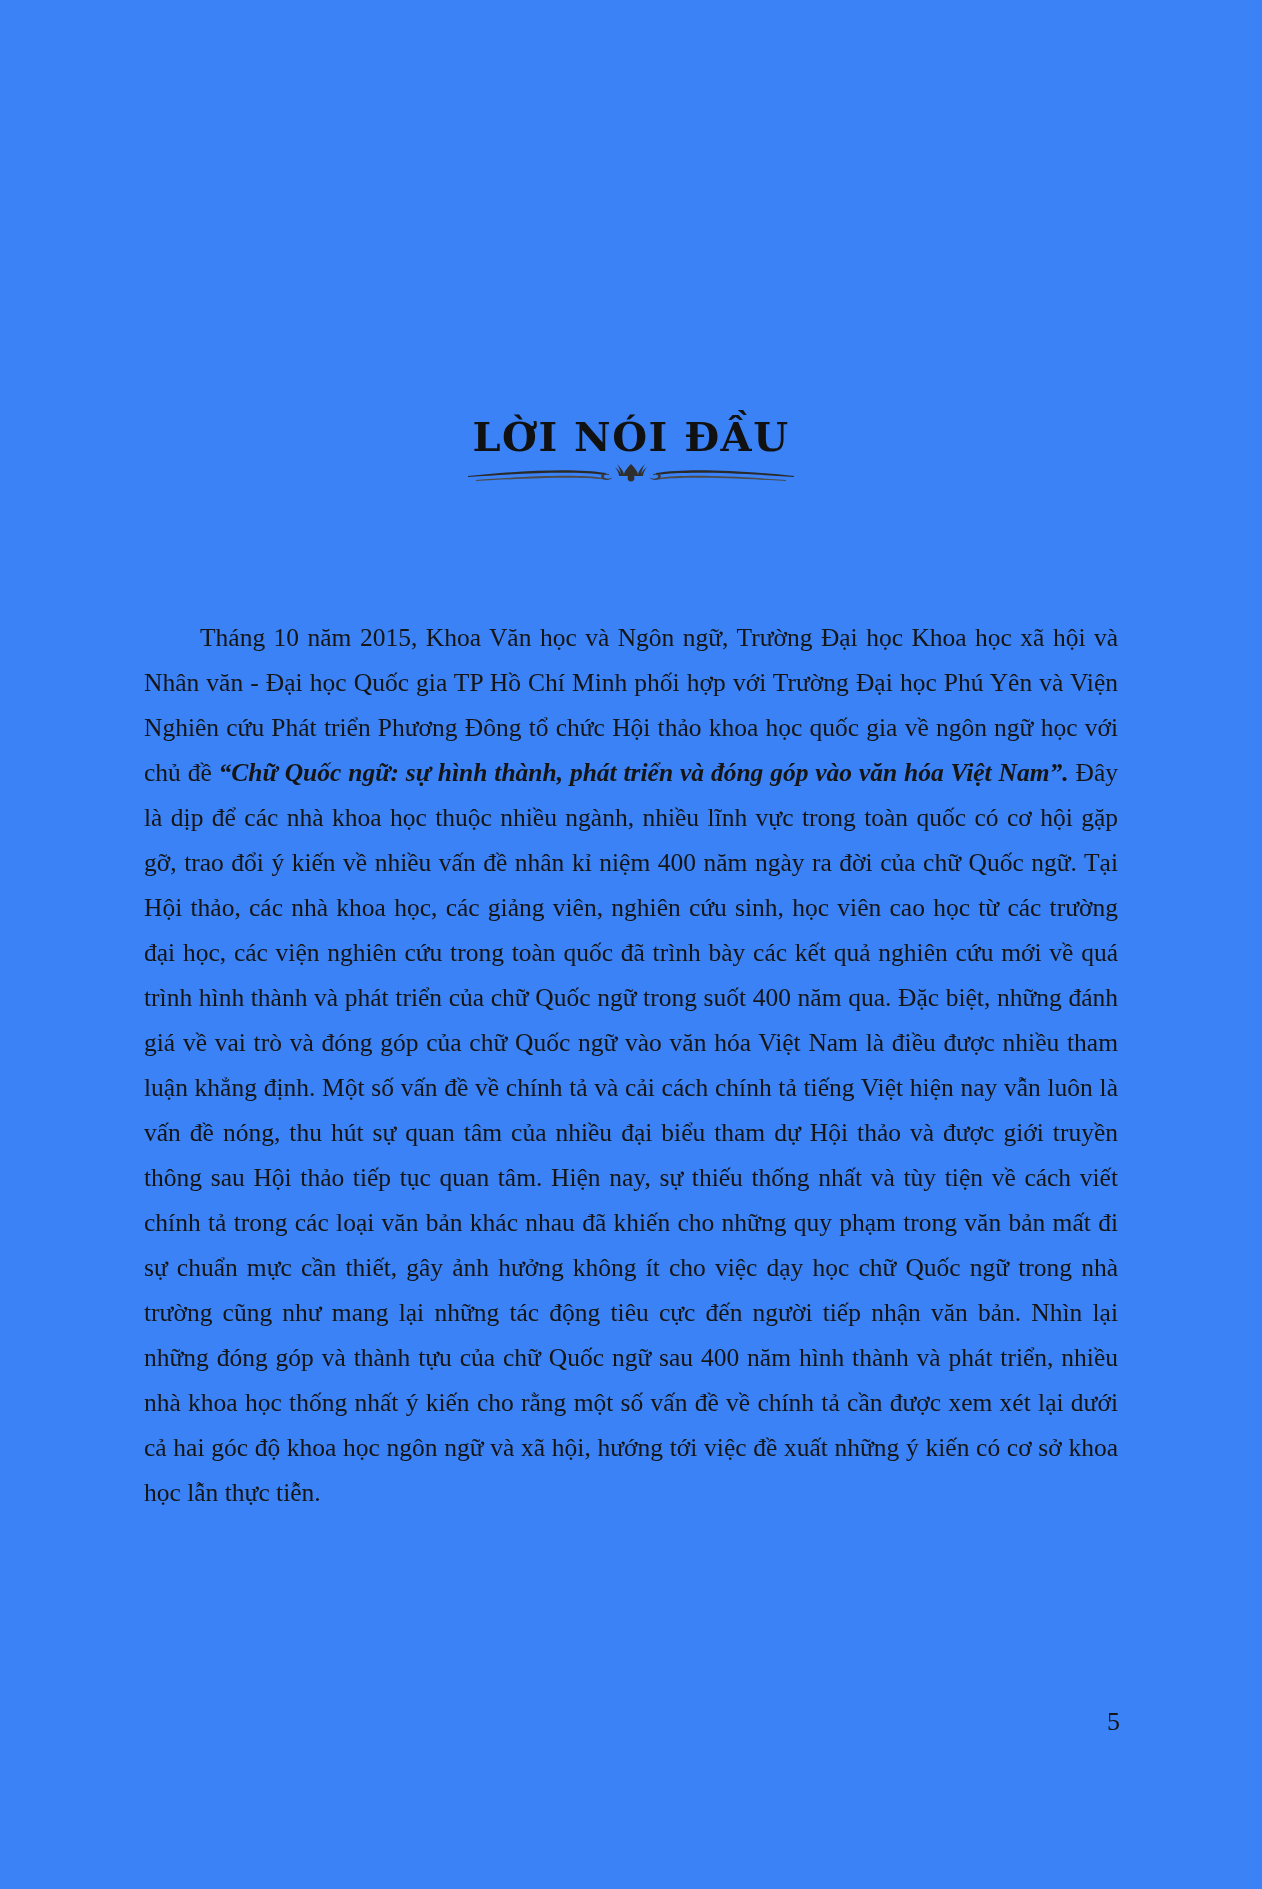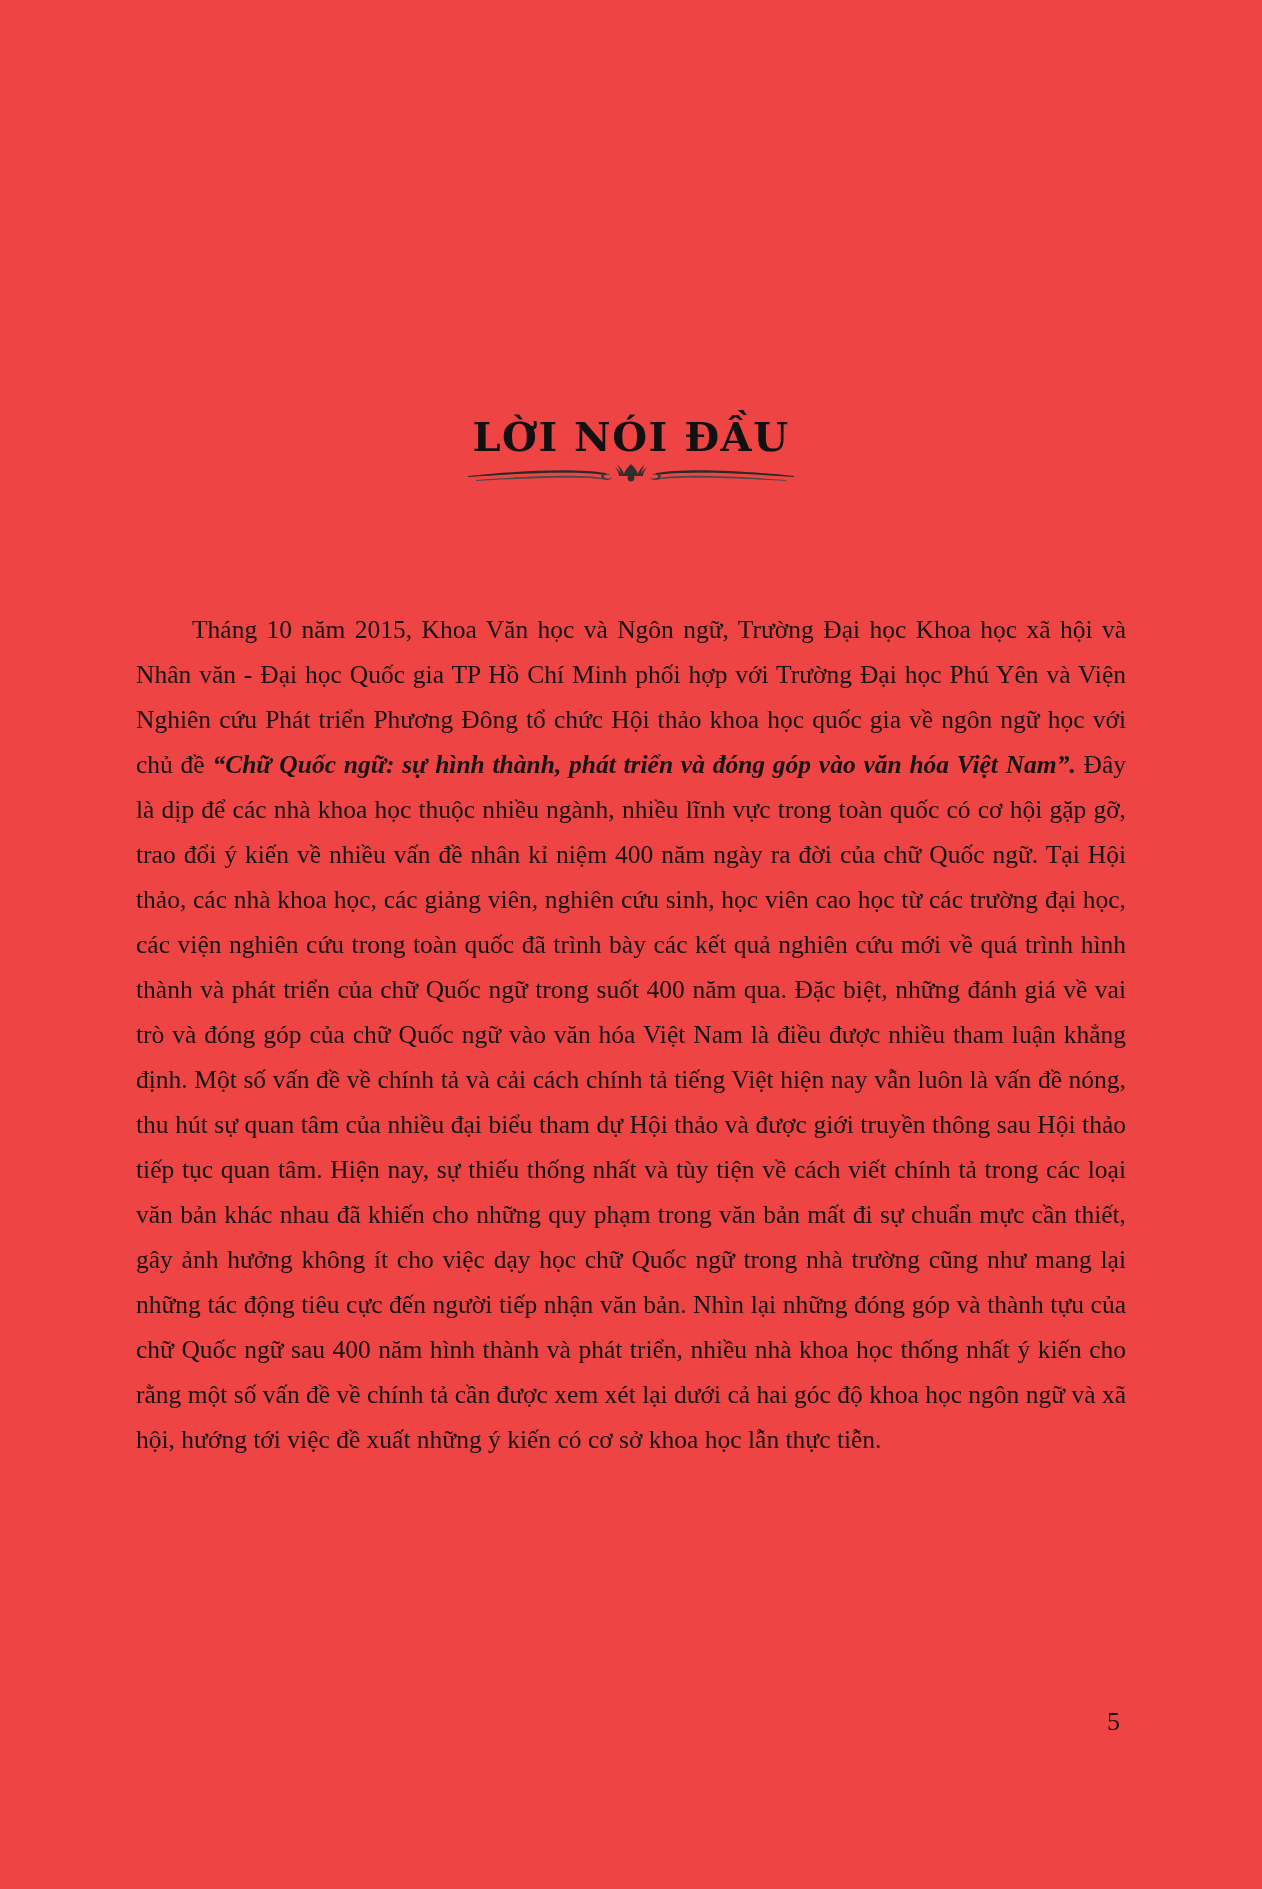--- a/index.html
+++ b/index.html
@@ -11,21 +11,21 @@
     width: 1262px;
     height: 1889px;
     position: relative;
     font-family: "Liberation Serif", serif;
     color: #171717;
     overflow: hidden;
   }
   .page {
     position: absolute;
     inset: 0;
-    background: #ef4444;
+    background: #3b82f6;
   }
   .title {
     position: absolute;
     top: 386px;
     left: 0;
     width: 100%;
     text-align: center;
     font-family: "DejaVu Serif", serif;
     font-weight: bold;
     font-size: 40px;
@@ -51,21 +51,21 @@
     left: 136px;
     width: 990px;
     font-size: 25.5px;
     line-height: 45px;
     text-align: justify;
     text-justify: inter-word;
     color: #151515;
     hyphens: none;
   }
   .body-text p {
-    margin: 0;
+    margin: 8px;
     text-indent: 56px;
   }
   .body-text .emph {
     font-style: italic;
     font-weight: bold;
   }
   .page-number {
     position: absolute;
     top: 1707px;
     right: 142px;

